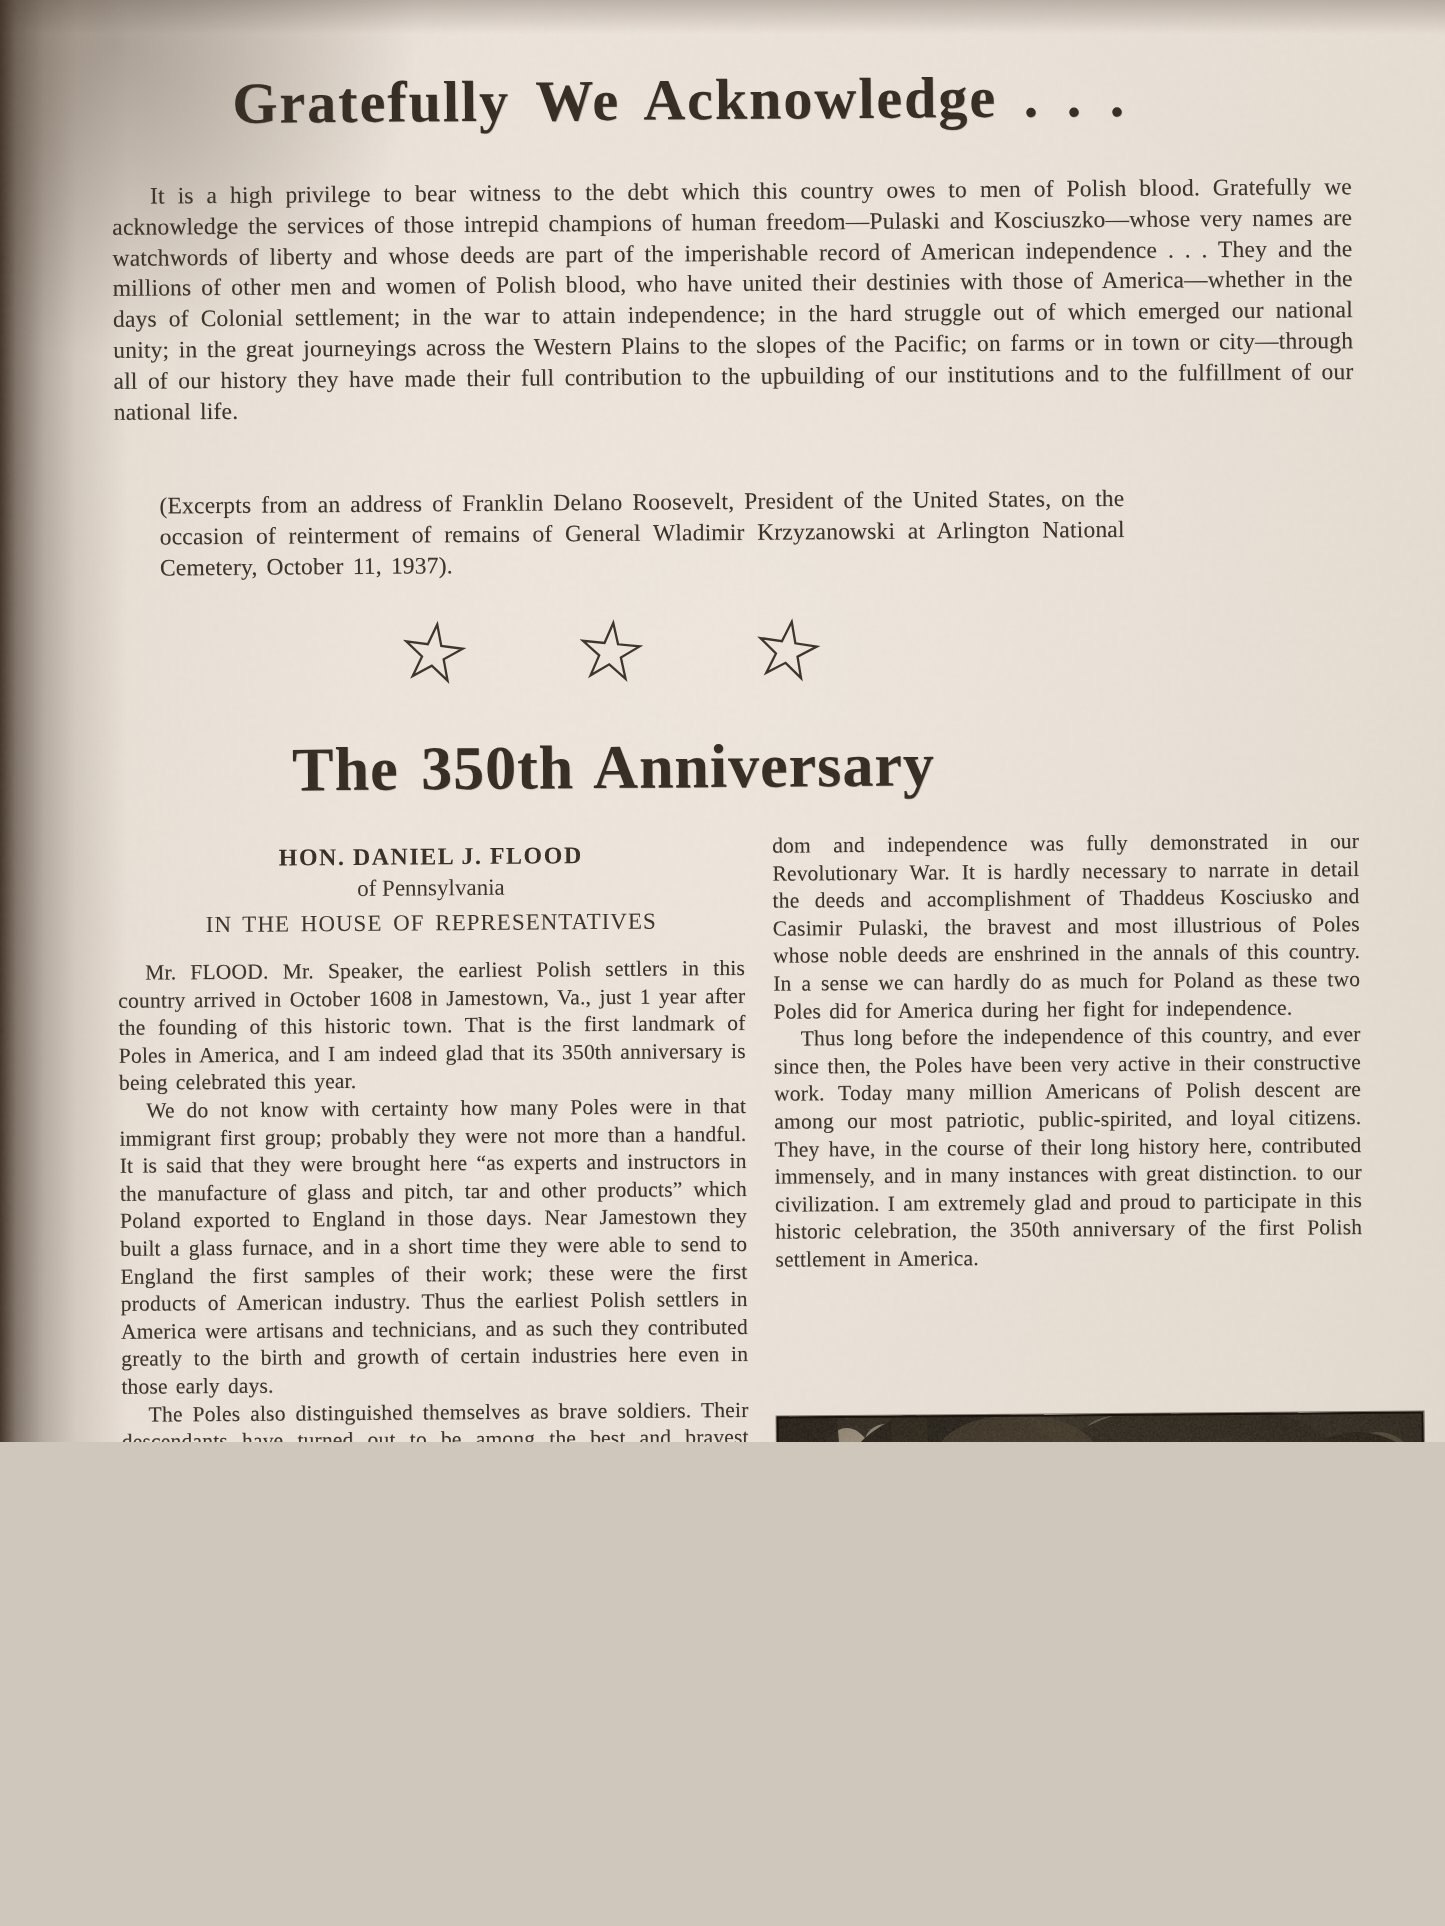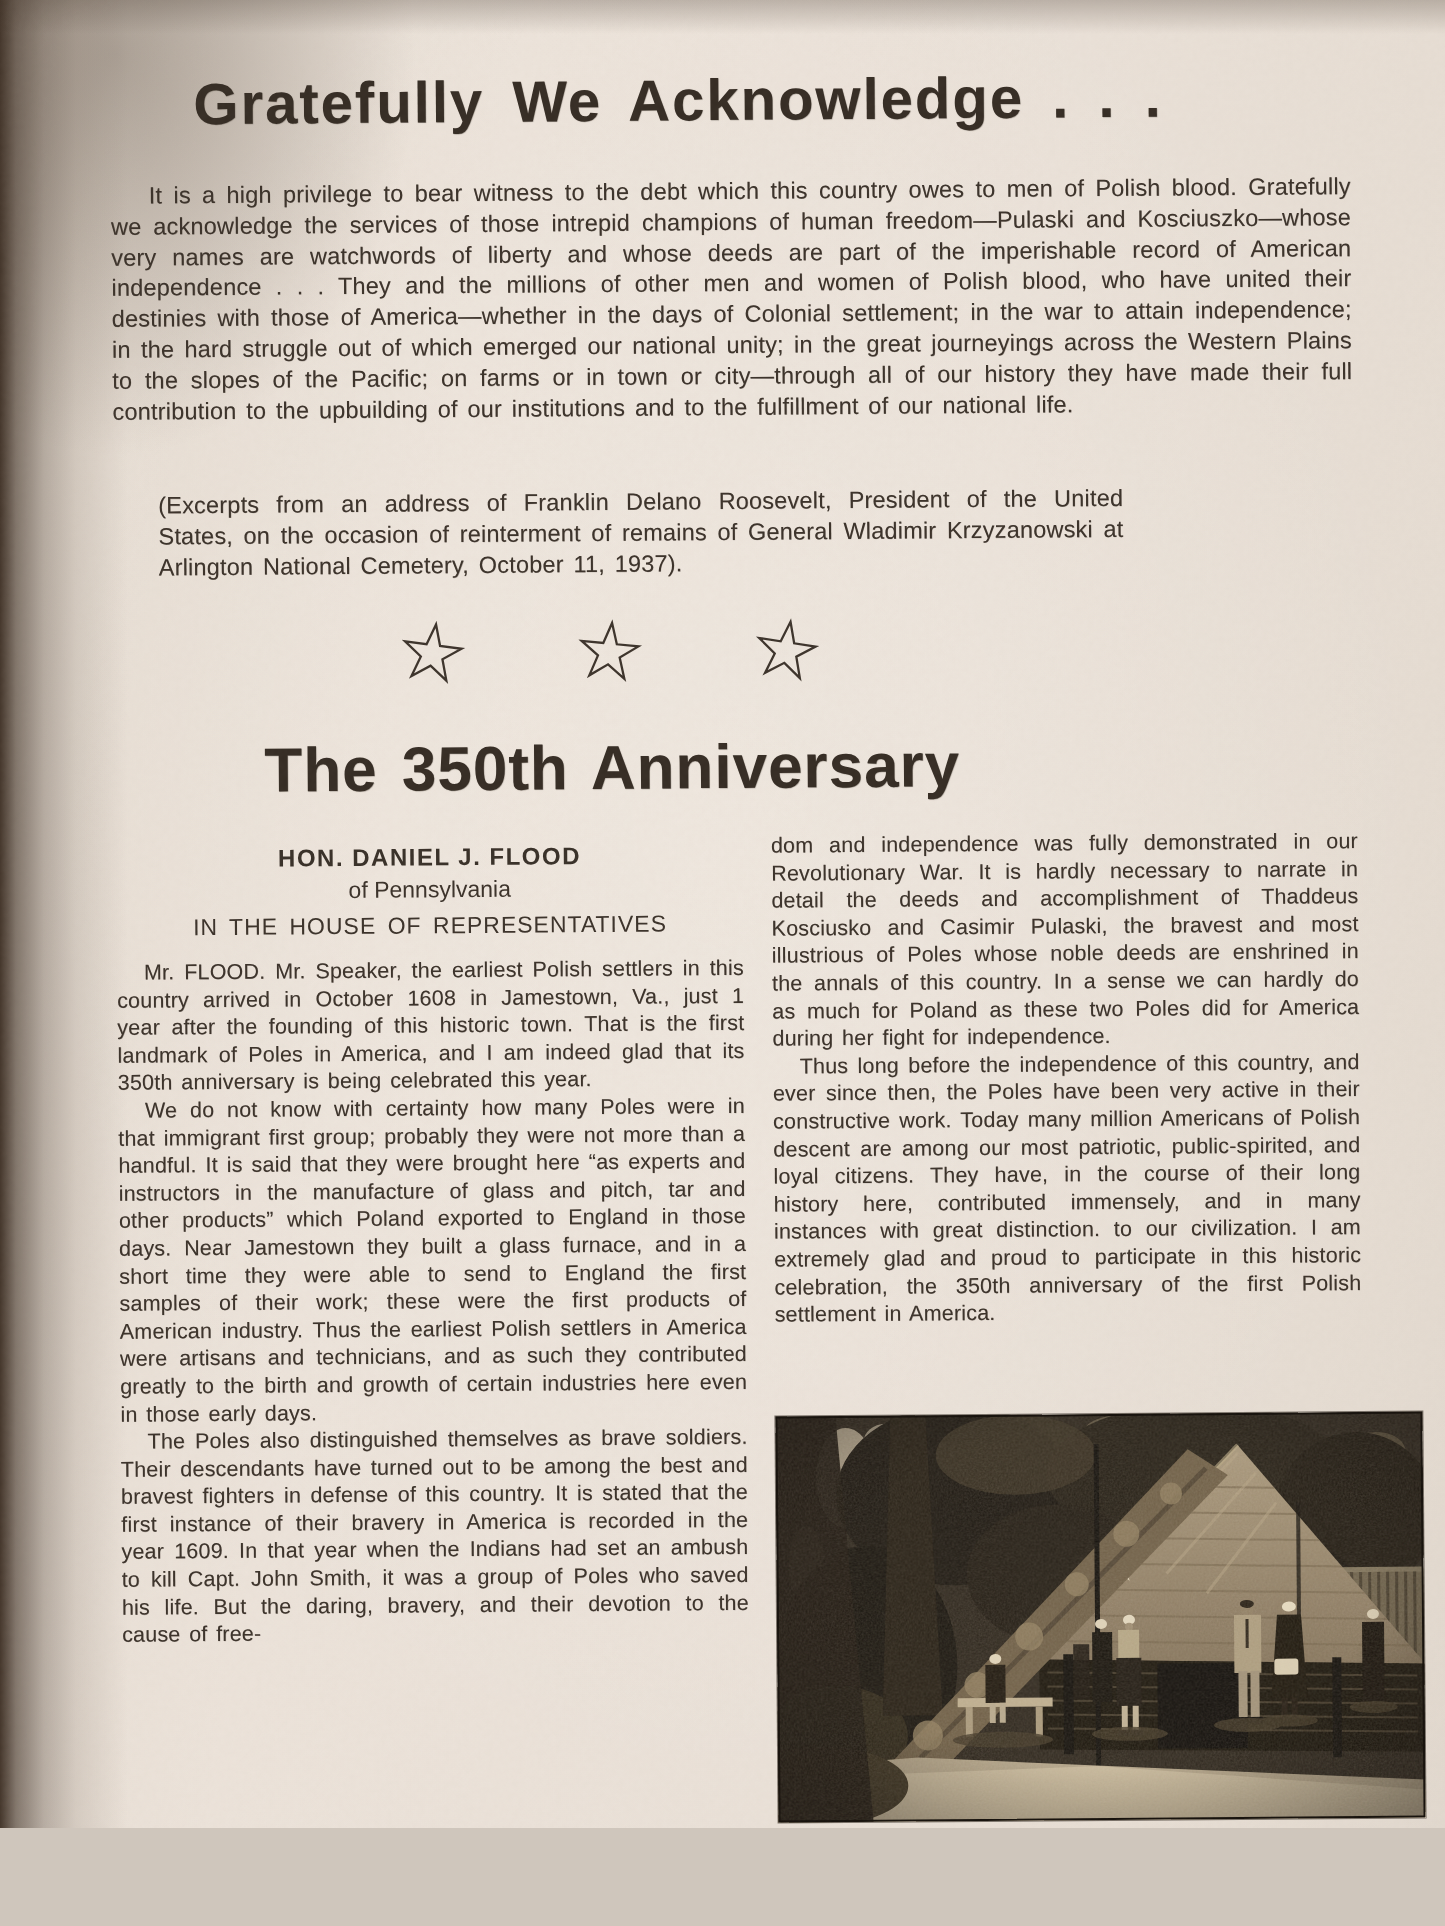--- a/index.html
+++ b/index.html
@@ -1,22 +1,22 @@
 <!DOCTYPE html>
 <html><head>
 <meta charset="utf-8">
 <style>
   html,body{margin:0;padding:0;background:#cfc6bc;}
   .page{
-    position:relative;width:1445px;height:1828px;overflow:hidden;
+    position:relative;width:1445px;height:1442px;overflow:hidden;
     background:
       radial-gradient(ellipse at 8% 3%, rgba(74,60,48,0.38), rgba(74,60,48,0) 16%),
       radial-gradient(ellipse at 50% 45%, rgba(255,252,246,0.20), rgba(255,252,246,0) 70%),
       linear-gradient(100deg,#d8cdc2 0%, #e6ddd3 7%, #ece3da 30%, #eae1d8 62%, #e6ddd3 88%, #e2d9cf 100%);
-    font-family:Liberation Sans, sans-serif;
+    font-family:Liberation Serif, serif;
     color:#3b322a;
   }
   .content{position:absolute;inset:0;transform:rotate(-0.45deg);transform-origin:50% 40%;}
   .abs{position:absolute;}
   .body-text{
     font-size:21.5px;line-height:27.6px;text-align:justify;
     word-spacing:2.5px;letter-spacing:0.2px;
     text-shadow:0.3px 0.3px 0.5px rgba(59,50,42,0.35);
   }
   .body-text p{margin:0;text-indent:27px;}

